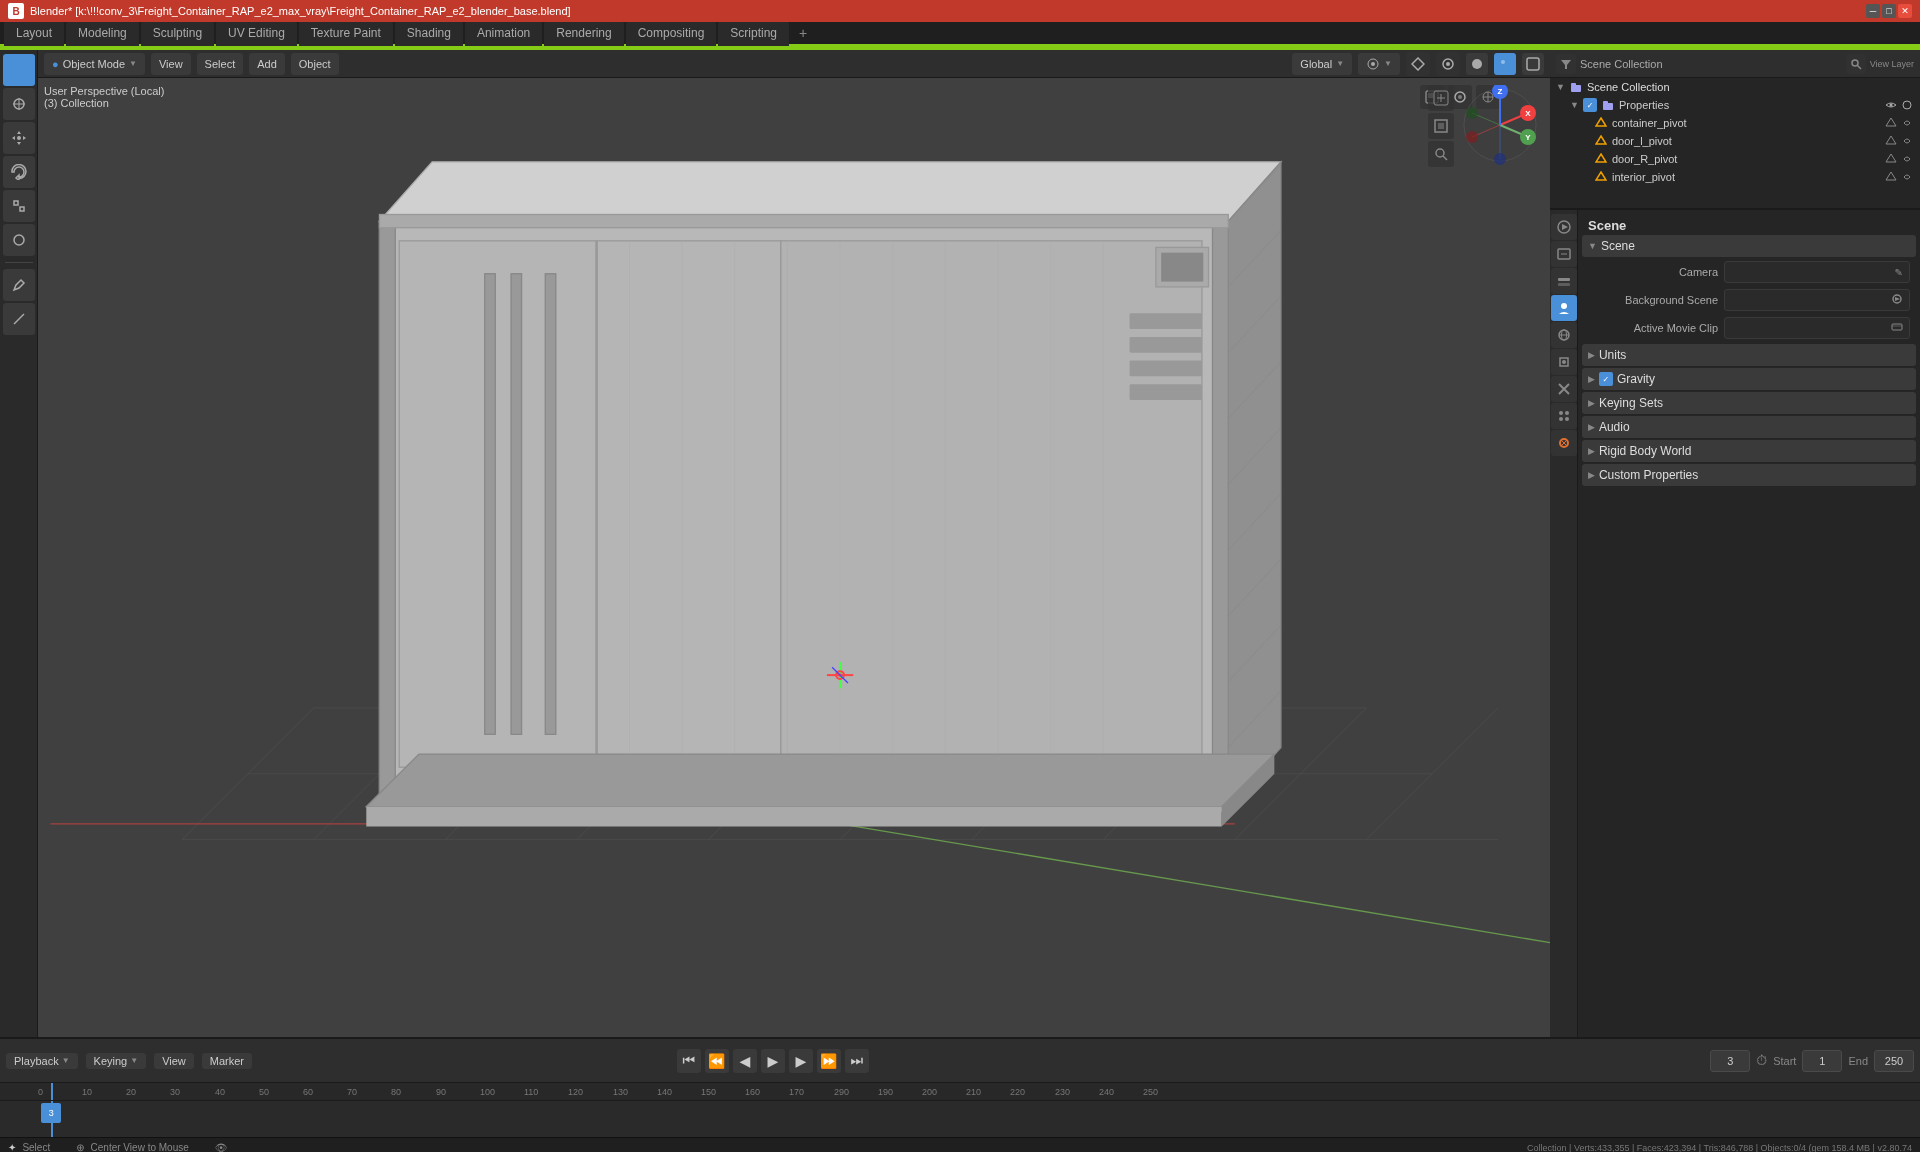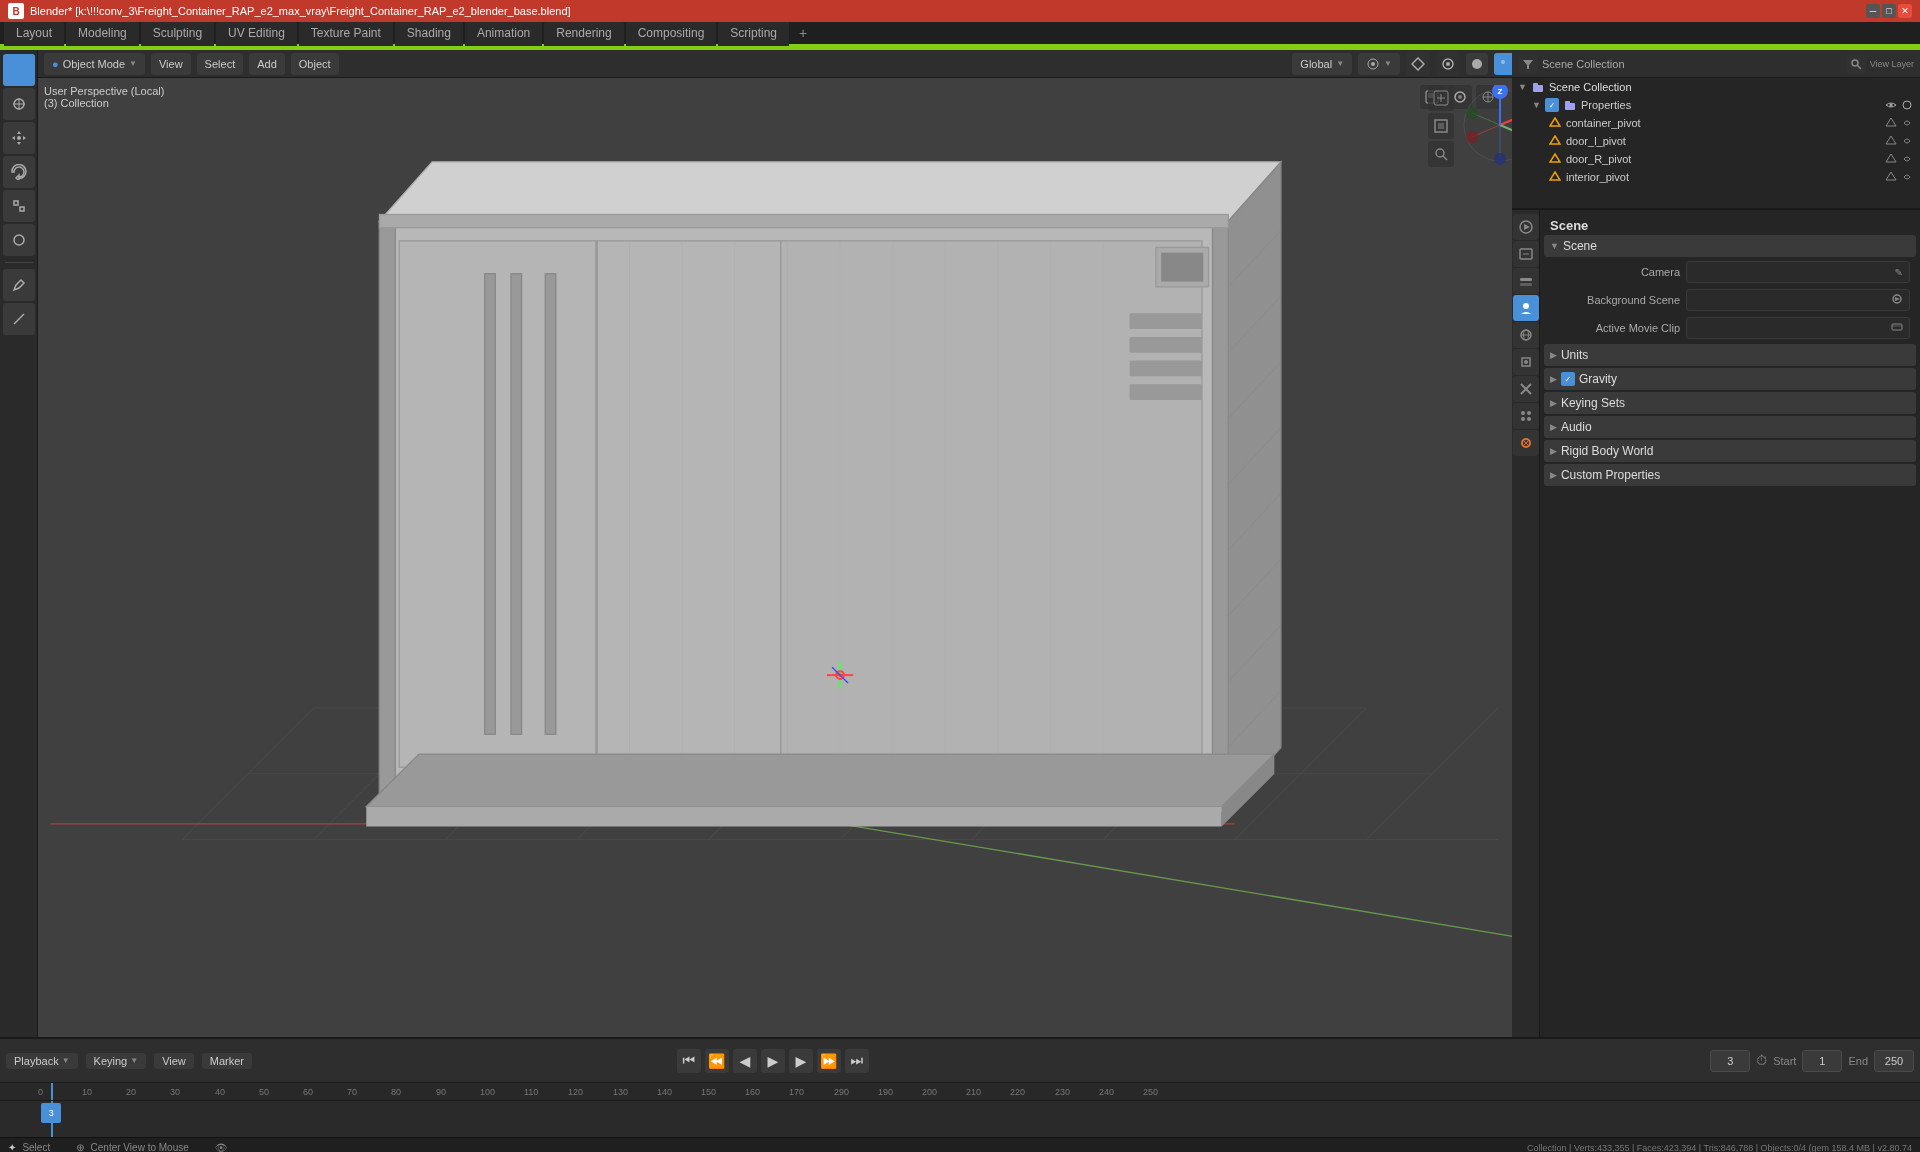--- a/index.html
+++ b/index.html
@@ -182,21 +182,21 @@
     }
     .outliner-item {
       display: flex;
       align-items: center;
       padding: 2px 6px;
       font-size: 11px;
       color: #ccc;
       cursor: pointer;
     }
     .outliner-indent-1 { padding-left: 20px; }
-    .outliner-indent-2 { padding-left: 24px; }
+    .outliner-indent-2 { padding-left: 32px; }
     .tree-arrow {
       width: 10px;
       margin-right: 3px;
       color: #888;
       font-size: 9px;
     }
     .item-icon {
       width: 14px;
       height: 14px;
       margin-right: 4px;
@@ -803,21 +803,21 @@
     </div>
     <div class="vp-icon-btn" style="width:26px; height:26px;">
       <svg width="16" height="16" viewBox="0 0 16 16">
           <circle cx="7" cy="7" r="4" fill="none" stroke="#888" stroke-width="1.5"></circle>
           <line x1="10" y1="10" x2="14" y2="14" stroke="#888" stroke-width="1.5"></line>
         </svg>
     </div>
   </div>
 </div>
 
-<div id="right-panel" style="top: 50px; right: 0px; width: 408px; bottom: 115px;">
+<div id="right-panel" style="top: 50px; right: 0px; width: 370px; bottom: 115px;">
 
   <div id="outliner">
     <div id="outliner-header">
 
       <div style="display:flex; align-items:center; gap:4px; flex:1;">
         <div class="vp-icon-btn" style="width:20px;height:20px;font-size:10px;">
           <svg width="12" height="12" viewBox="0 0 12 12">
               <path d="M1 2 L11 2 L7 7 L7 11 L5 11 L5 7 Z" fill="#888"></path>
             </svg>
         </div>

